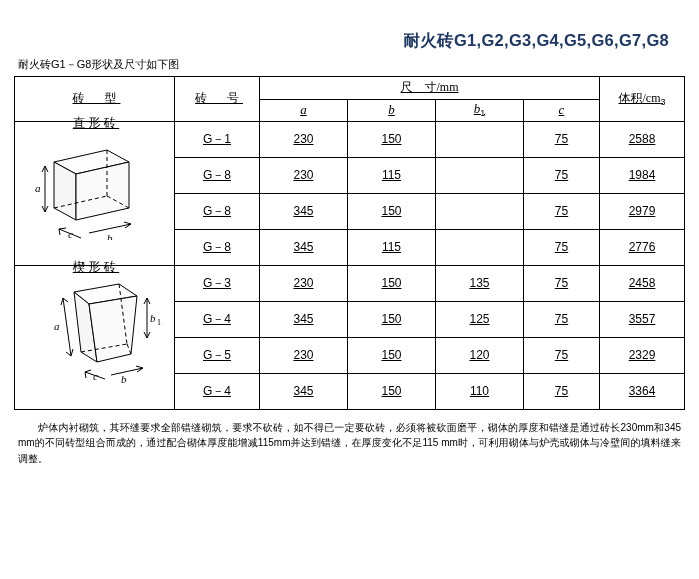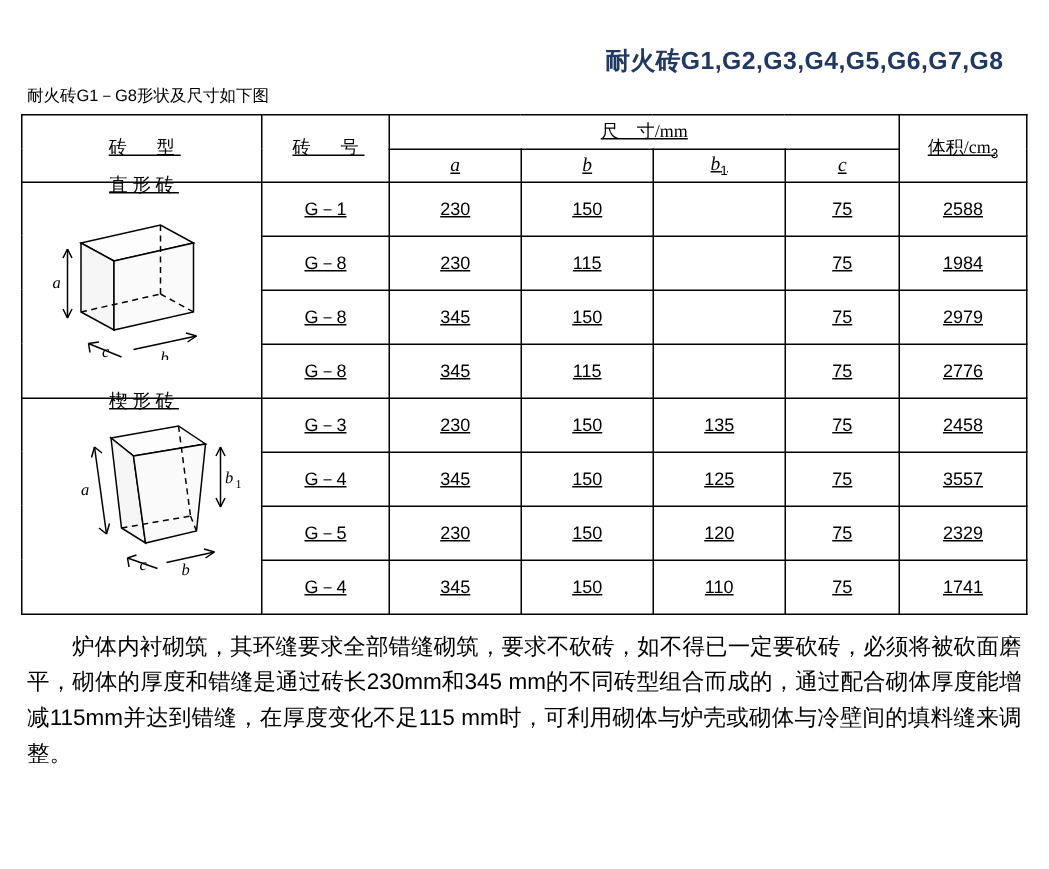--- a/index.html
+++ b/index.html
@@ -101,21 +101,21 @@
     width: 158px;
     height: 100%;
     display: block;
   }
   .fig-wrap svg {
     display: block;
     margin: 0 auto;
   }
   .footer {
     margin: 10px 18px 0 18px;
-    font-size: 15px;
+    font-size: 10px;
     line-height: 1.58;
     text-align: justify;
     color: #000;
   }
   .footer .ind {
     text-indent: 2em;
     display: block;
   }
 </style>
 </head>
@@ -274,21 +274,21 @@
         <td>75</td>
         <td>2329</td>
       </tr>
 
       <tr class="data-row">
         <td>G－4</td>
         <td>345</td>
         <td>150</td>
         <td>110</td>
         <td>75</td>
-        <td>1741</td>
+        <td>3364</td>
       </tr>
     </tbody>
   </table>
 
   <div class="footer">
     <span class="ind">炉体内衬砌筑，其环缝要求全部错缝砌筑，要求不砍砖，如不得已一定要砍砖，必须将被砍面磨平，砌体的厚度和错缝是通过砖长230mm和345 mm的不同砖型组合而成的，通过配合砌体厚度能增减115mm并达到错缝，在厚度变化不足115 mm时，可利用砌体与炉壳或砌体与冷壁间的填料缝来调整。</span>
   </div>
 
 </div>
 

